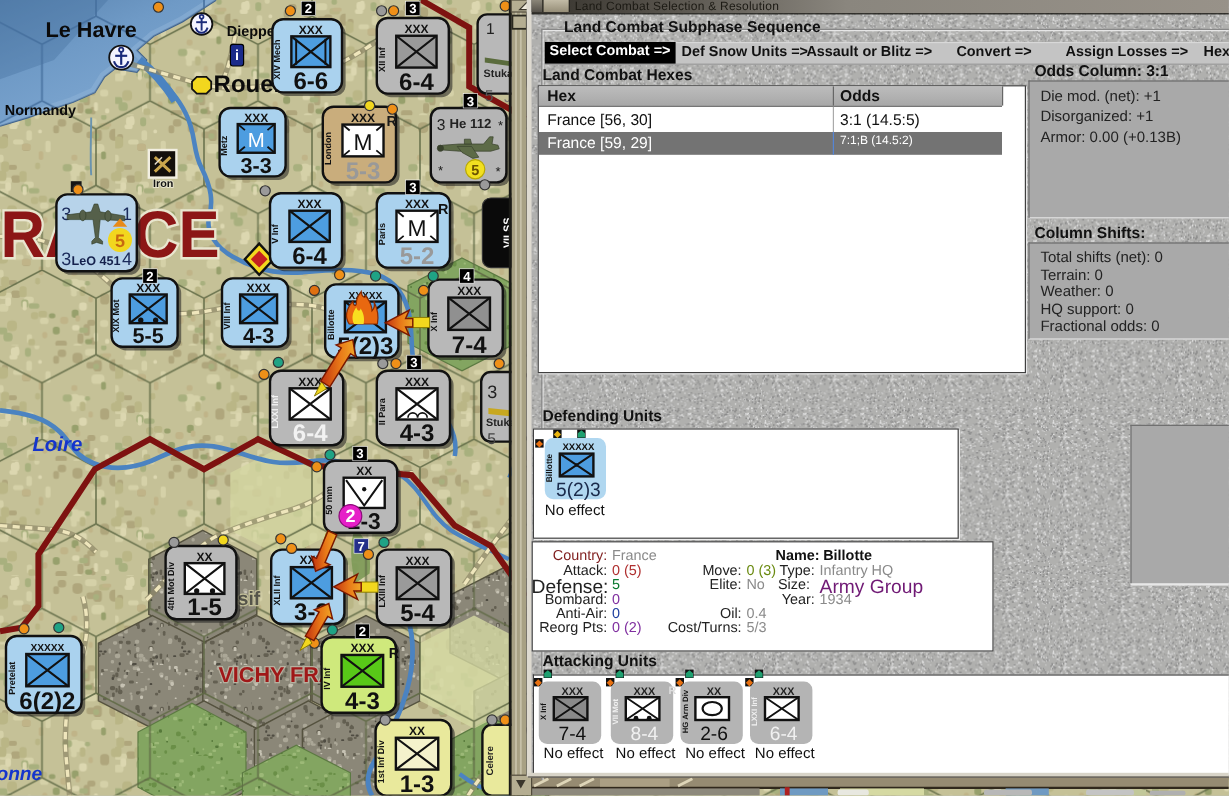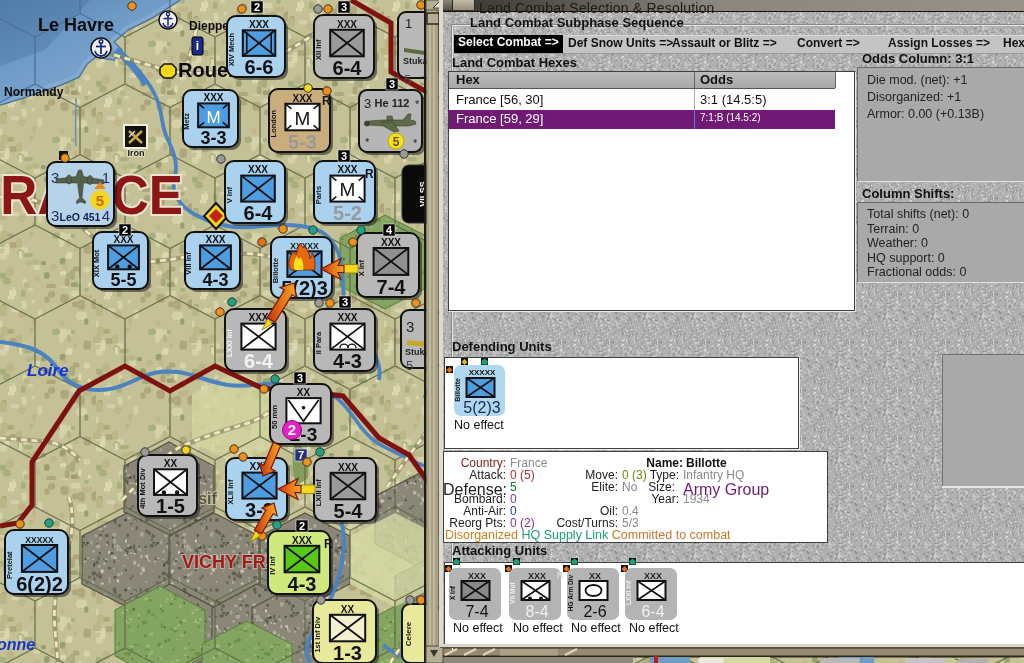--- a/index.html
+++ b/index.html
@@ -1678,21 +1678,21 @@
           <rect x="11.3" y="33.3" width="1.3" height="1.2" fill="#9d9d9d"></rect>
           <rect x="31.7" y="42.7" width="0.9" height="1.4" fill="#9d9d9d"></rect>
         </pattern>
       </defs>
       <rect width="584" height="647" fill="url(#texdlg2)"></rect>
     </svg>
 
 <div style="position:absolute;left:0;top:0;width:584px;height:11px;background:linear-gradient(90deg,#35322c 0%,#55514a 18%,#8a867e 45%,#989289 100%);border-bottom:1px solid #16140f">
 <div style="position:absolute;left:0px;top:0px;width:9px;height:10px;background:linear-gradient(180deg,#8a8578,#55514a);border-right:1px solid #2a2822"></div>
       <div style="position:absolute;left:10px;top:0px;width:21px;height:10px;background:linear-gradient(180deg,#c2bba6,#968e78);border-right:1px solid #2a2822"></div>
-<span style="position:absolute;left:36px;top:0px;font-size:14px;color:#1c1a14;letter-spacing:0.2px">Land Combat Selection &amp; Resolution</span>
+<span style="position:absolute;left:36px;top:0px;font-size:10px;color:#1c1a14;letter-spacing:0.2px">Land Combat Selection &amp; Resolution</span>
     </div>
 
 <div style="position:absolute;left:8px;top:24px;width:590px;height:625px;border-left:1px solid #888;border-top:1px solid #888;box-shadow:inset 1px 1px 0 #e6e6e6"></div>
 <div class="b" style="left:24px;top:16px;font-size:13px;background:transparent;padding:0 3px">Land Combat Subphase Sequence</div>
 
 <div style="position:absolute;left:11px;top:35px;width:573px;height:17px;background:#c4c4c4;border-top:1px solid #d8d8d8;border-bottom:1px solid #9a9a9a"></div>
 <div style="position:absolute;left:11px;top:35px;height:17px;background:#000;color:#fff;font-size:12px;font-weight:bold;padding:1px 4px 0 4px">Select Combat =&gt;</div>
 <div class="b" style="left:125px;top:37px;font-size:12px">Def Snow Units =&gt;</div>
 <div class="b" style="left:229px;top:37px;font-size:12px">Assault or Blitz =&gt;</div>
 <div class="b" style="left:354px;top:37px;font-size:12px">Convert =&gt;</div>
@@ -1702,21 +1702,21 @@
 <div class="b" style="left:9px;top:56px;font-size:13px">Land Combat Hexes</div>
 <div style="position:absolute;left:5px;top:71px;width:405px;height:238px;background:#fff;border:1px solid #404040;box-shadow:1px 1px 0 #e8e8e8">
 <div style="position:absolute;left:0;top:0;width:386px;height:16px;background:linear-gradient(180deg,#bcbcbc,#a8a8a8);border-bottom:1px solid #555"></div>
 <div style="position:absolute;left:245px;top:0;width:1px;height:16px;background:#666"></div>
 <div style="position:absolute;left:386px;top:0;width:1px;height:16px;background:#666"></div>
 <div class="b" style="left:7px;top:1px;font-size:13px">Hex</div>
 <div class="b" style="left:251px;top:1px;font-size:13px">Odds</div>
 <div style="position:absolute;left:7px;top:21px;font-size:13px;color:#111">France [56, 30]</div>
 <div style="position:absolute;left:251px;top:21px;font-size:13px;color:#111">3:1 (14.5:5)</div>
 <div style="position:absolute;left:245px;top:17px;width:1px;height:21px;background:#aaa"></div>
-<div style="position:absolute;left:0px;top:38px;width:386px;height:19px;background:#701a75">
+<div style="position:absolute;left:0px;top:38px;width:386px;height:19px;background:#737373">
 <span style="position:absolute;left:7px;top:2px;font-size:13px;color:#fff">France [59, 29]</span>
 <span style="position:absolute;left:251px;top:2px;font-size:10px;color:#fff">7:1;B (14.5:2)</span>
 <span style="position:absolute;left:245px;top:0;width:1px;height:19px;background:#5585d5"></span>
       </div>
 </div>
 
 <div class="b" style="left:419px;top:52px;font-size:13px">Odds Column: 3:1</div>
 <div class="sunk" style="left:414px;top:67px;width:170px;height:113px">
 <div style="margin:4px 0 0 9px;line-height:17px">Die mod. (net): +1</div>
 <div style="margin:0 0 0 9px;line-height:17px">Disorganized: +1</div>
@@ -1776,21 +1776,20 @@
 <div style="position:absolute;left:190px;top:493px;width:46px;text-align:right;font-size:12px;color:#222">Year:</div>
 <div style="position:absolute;left:240px;top:493px;font-size:12px;color:#8a8a8a">1934</div>
 <div style="position:absolute;left:0;top:505px;width:63px;text-align:right;font-size:12px;color:#222">Anti-Air:</div>
 <div style="position:absolute;left:67px;top:505px;font-size:12px;color:#2040a0">0</div>
 <div style="position:absolute;left:100px;top:505px;width:75px;text-align:right;font-size:12px;color:#222">Oil:</div>
 <div style="position:absolute;left:179px;top:505px;font-size:12px;color:#8a8a8a">0.4</div>
 <div style="position:absolute;left:0;top:517px;width:63px;text-align:right;font-size:12px;color:#222">Reorg Pts:</div>
 <div style="position:absolute;left:67px;top:517px;font-size:12px;color:#8030a0">0 (2)</div>
 <div style="position:absolute;left:100px;top:517px;width:75px;text-align:right;font-size:12px;color:#222">Cost/Turns:</div>
 <div style="position:absolute;left:179px;top:517px;font-size:12px;color:#8a8a8a">5/3</div>
-<div style="position:absolute;left:2px;top:528px;font-size:12.5px;color:#d08018">Disorganized <span style="color:#18a078">HQ Supply Link</span> <span style="color:#c87830">Committed to combat</span></div>
 
 <div class="b" style="left:9px;top:544px;font-size:13px">Attacking Units</div>
 <div style="position:absolute;left:1px;top:562px;width:583px;height:83px;background:#fff;border-top:1px solid #404040;border-left:1px solid #404040"></div>
 
 <svg width="62" height="78" style="position:absolute;left:1px;top:556px">
 <rect x="9" y="2" width="7" height="7" fill="#111"></rect>
       <path d="M9.5,5 l3,-2.5 3,2.5 v3.5 h-6 z" fill="#1fa070"></path>
 <rect x="1" y="9" width="7" height="7" fill="#111"></rect>
       <path d="M4.5,10 l3,3 -3,3 -3,-3 z" fill="#e87010"></path>
 <g transform="translate(5,12)">

